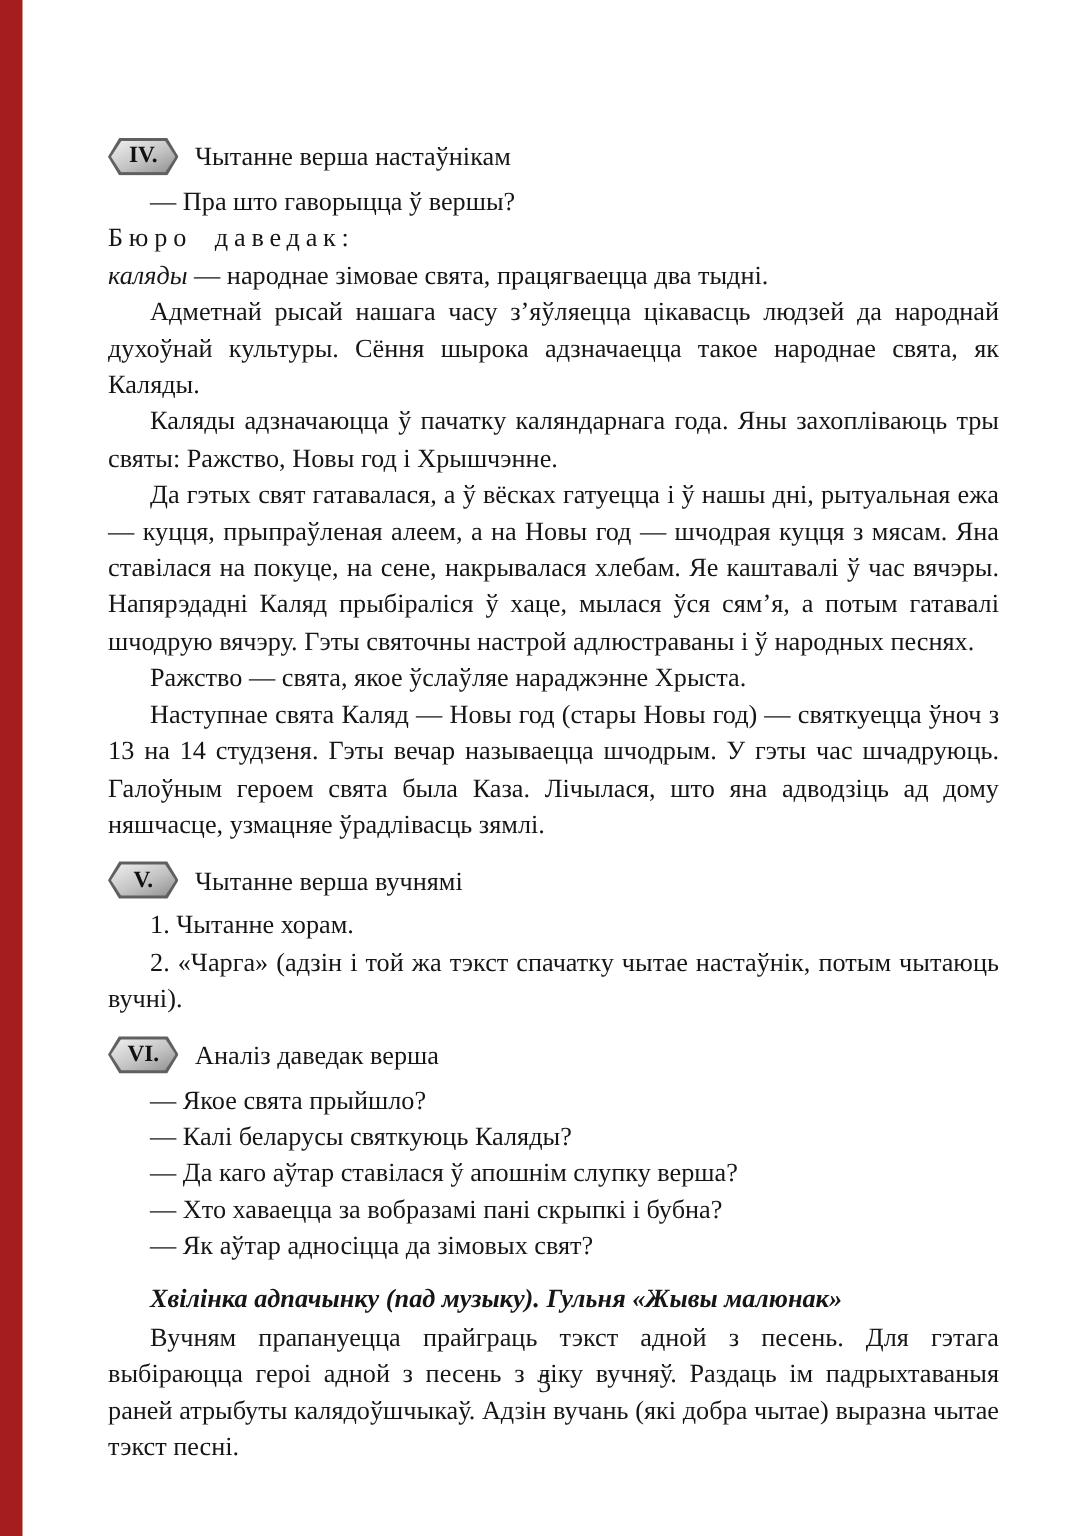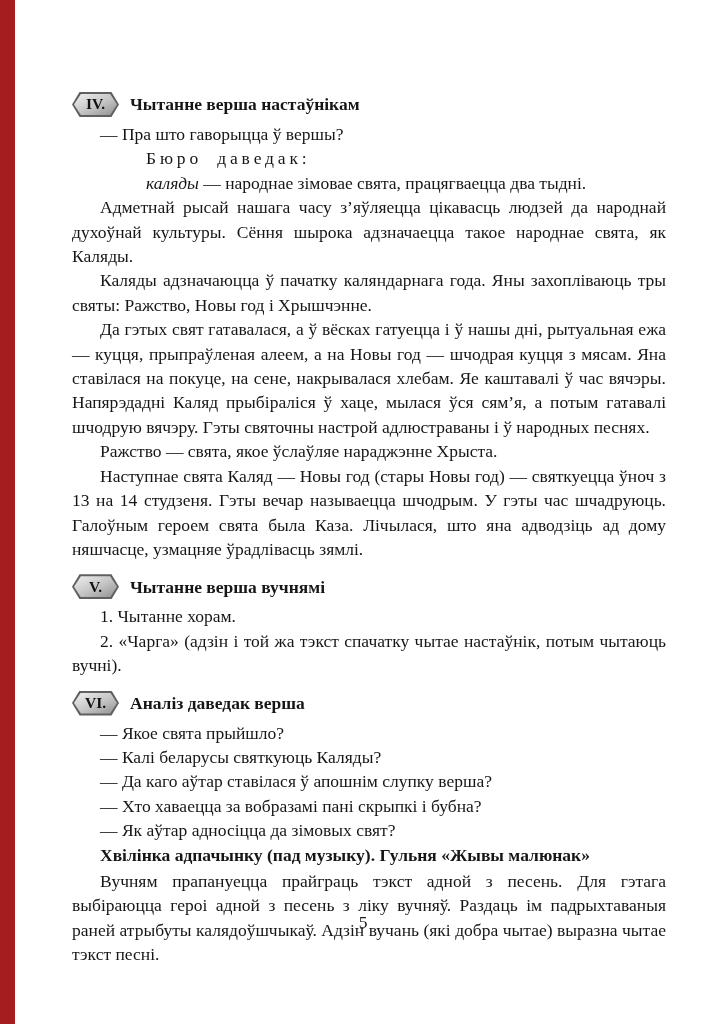--- a/index.html
+++ b/index.html
@@ -30,30 +30,30 @@
     position:absolute; inset:0; background:#606060;
     clip-path:polygon(16% 0, 84% 0, 100% 50%, 84% 100%, 16% 100%, 0 50%);
   }
   .badge-inner {
     position:absolute; inset:2px;
     background:linear-gradient(155deg,#f0f0f0 0%, #c3c3c3 55%, #909090 100%);
     clip-path:polygon(16% 0, 84% 0, 100% 50%, 84% 100%, 16% 100%, 0 50%);
     display:flex; align-items:center; justify-content:center;
     font-weight:700; font-size:15.5px; color:#111;
   }
-  .section-title { font-weight:700; }
+  .section-title { font-weight:400; }
 
-  .bureau { margin-left:74px; width:498px; }
+  .bureau { width:498px; }
   .bureau-label {
     letter-spacing:0.22em; word-spacing:0.4em; text-align:left;
   }
   .term { font-style:italic; }
 
   .activity-title {
-    font-weight:700; margin-bottom:2px;
+    font-weight:700; font-style:italic; margin-top:10px; margin-bottom:2px;
   }
 
   .page-number {
     position:absolute; left:66px; width:594px; top:912px;
     text-align:center; font-size:17.5px;
   }
 </style>
 </head>
 <body>
 

